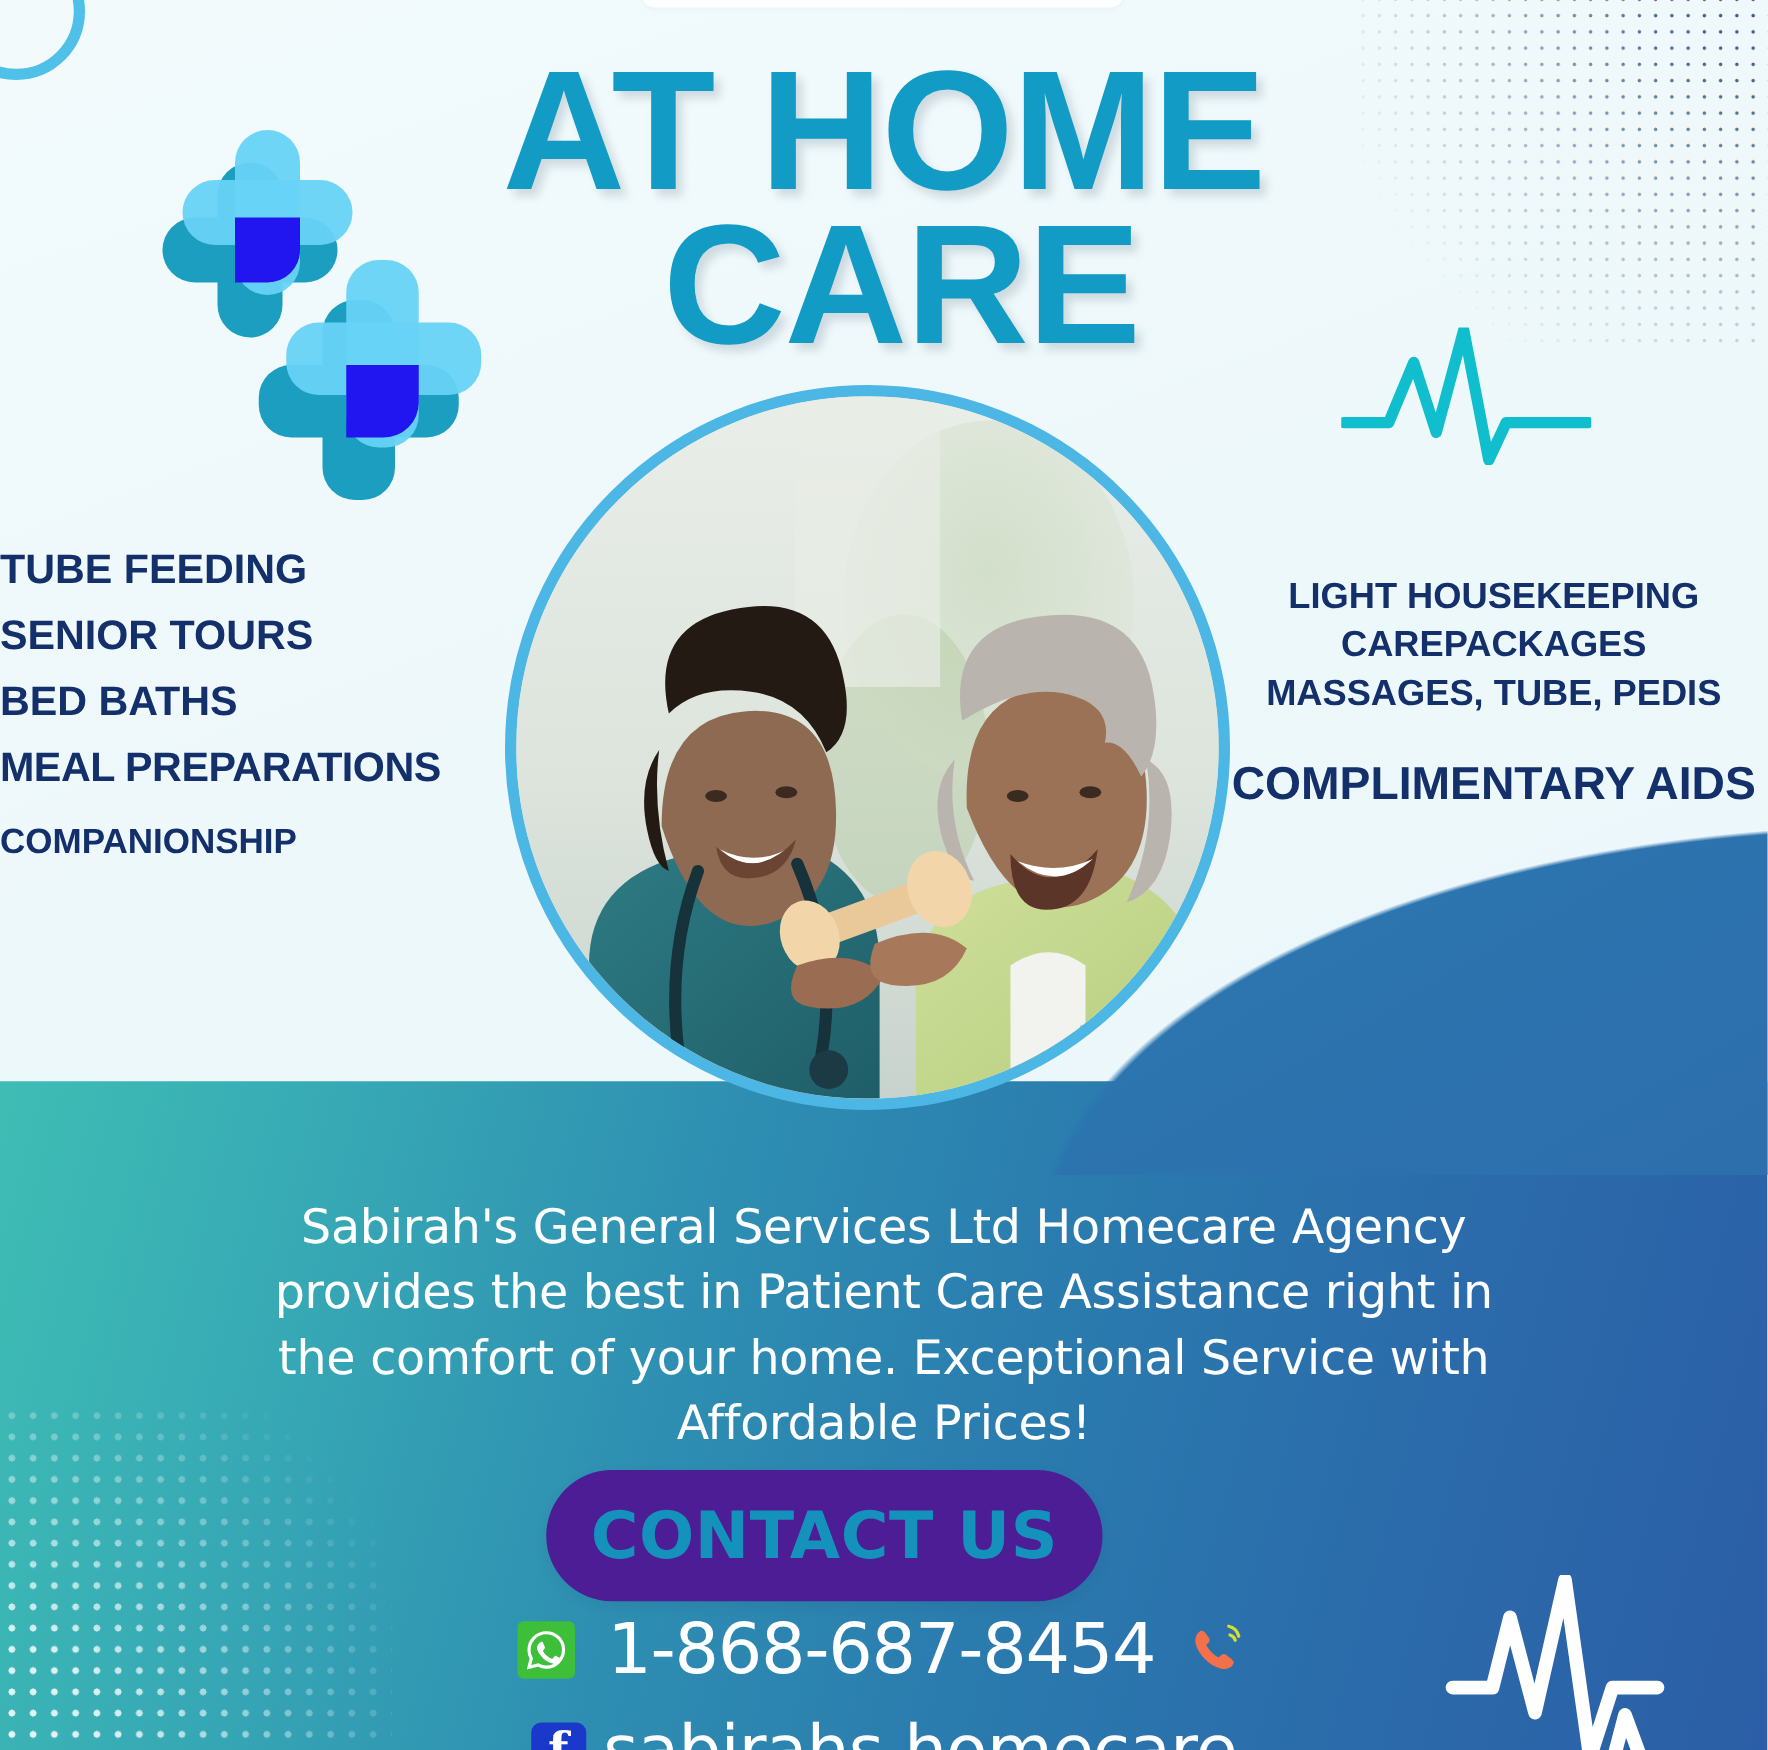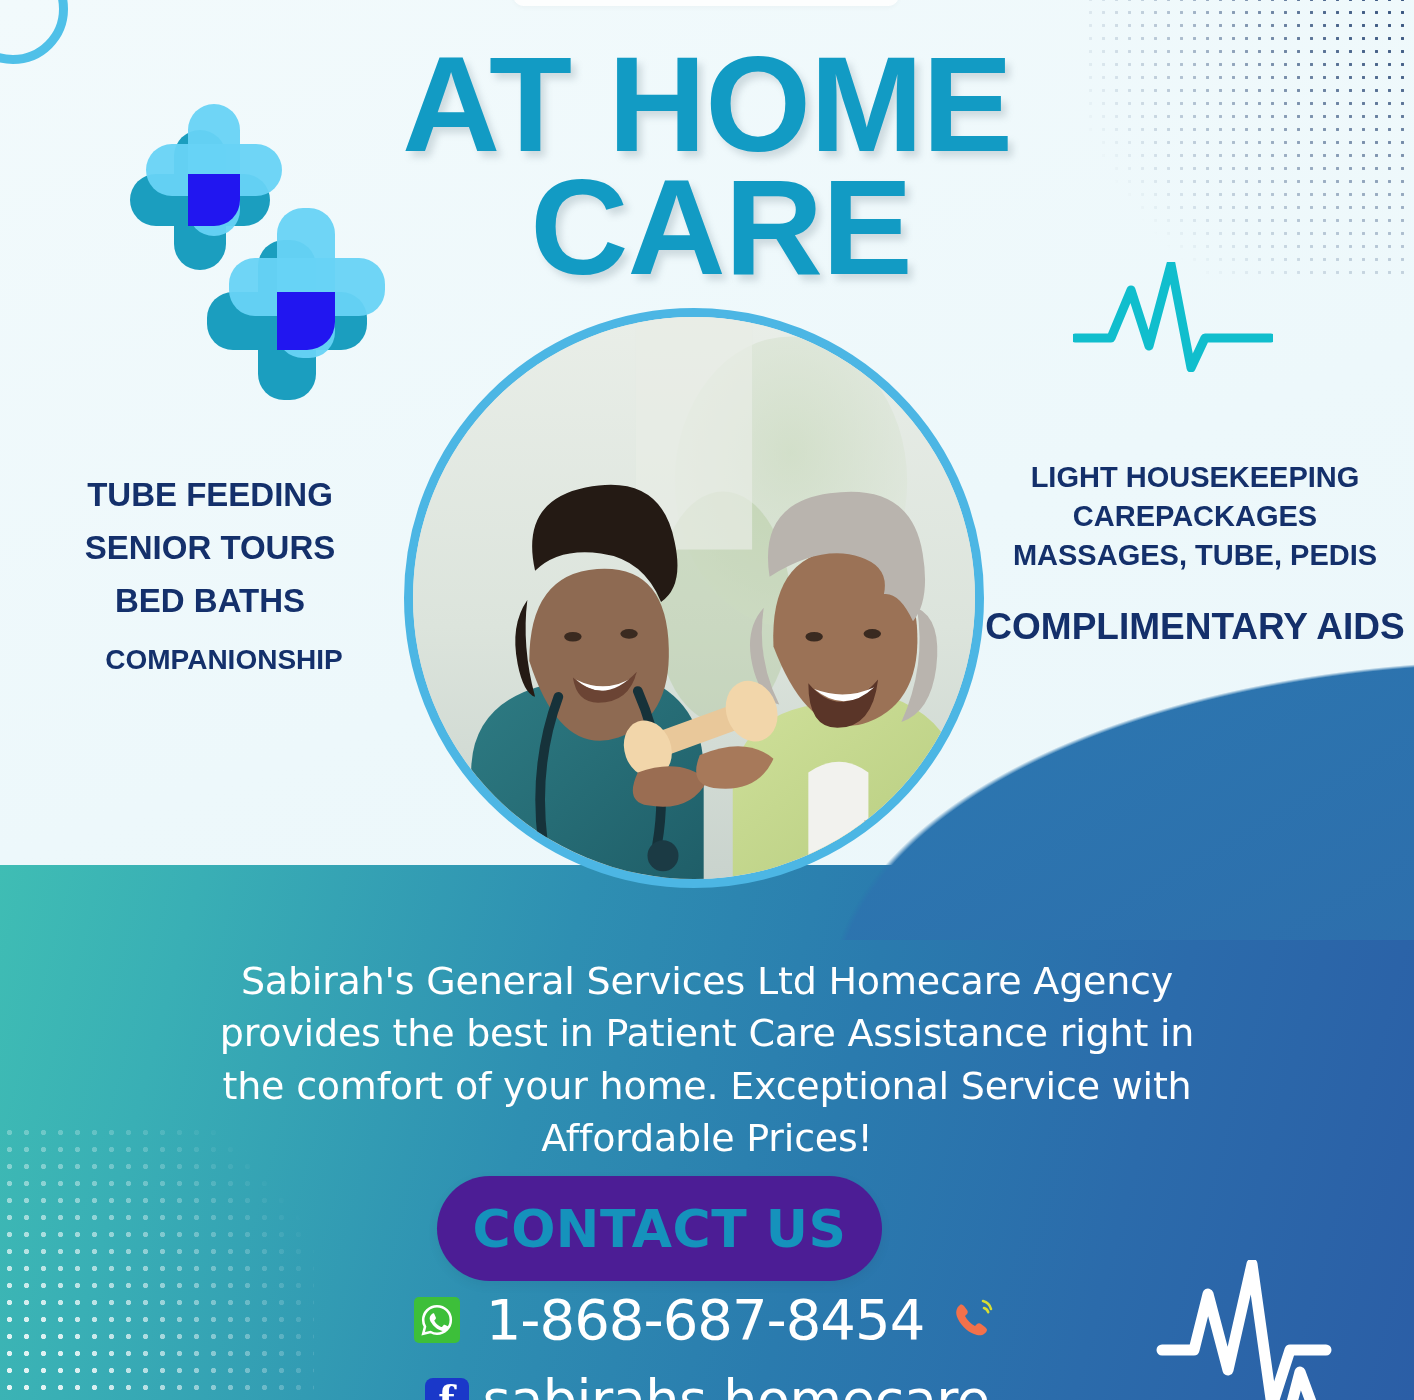--- a/index.html
+++ b/index.html
@@ -104,26 +104,26 @@
   .photo-circle .ph { position:absolute; inset:0; }
 
   
   .svc {
     position:absolute;
     color:#14306B;
     font-weight:bold;
     font-family:"Liberation Sans", sans-serif;
     line-height:1.18;
   }
-  .svc-left { left:0; top:476px; width:420px; text-align:center; }
+  .svc-left { left:0; top:436px; width:420px; }
   .svc-right { left:975px; top:460px; width:440px; text-align:center; }
   .svc .row { white-space:nowrap; }
   .svc-left .row { font-size:33px; margin-bottom:14px; }
   .svc-left .row.r4 { font-size:33px; letter-spacing:-.4px; }
-  .svc-left .row.r5 { font-size:28px; margin-top:22px;padding-left:28px; }
+  .svc-left .row.r5 { font-size:28px; margin-top:22px; }
   .svc-right .row { font-size:29px; margin-bottom:5px; }
   .svc-right .row.wrap { white-space:normal; }
   .svc-right .row.r4 { font-size:37px; margin-top:32px; }
 
   
   .para {
     position:absolute; left:207px; top:955px; width:1000px;
     color:#FFFFFF; font-size:38px; line-height:1.38; text-align:center;
     font-family:"DejaVu Sans", sans-serif;
     font-weight:400;
@@ -271,20 +271,21 @@
 
       <path d="M470 520 q-10 60 -60 60" stroke="#8A8F92" stroke-width="8" fill="none"></path>
       <circle cx="560" cy="560" r="44" fill="none" stroke="#7A8084" stroke-width="7"></circle>
     </svg>
   </div>
 
   <div class="svc svc-left">
     <div class="row r1">TUBE FEEDING</div>
     <div class="row r2">SENIOR TOURS</div>
     <div class="row r3">BED BATHS</div>
+    <div class="row r4">MEAL PREPARATIONS</div>
     <div class="row r5">COMPANIONSHIP</div>
   </div>
 
   <div class="svc svc-right">
     <div class="row r1">LIGHT HOUSEKEEPING</div>
     <div class="row r2">CAREPACKAGES</div>
     <div class="row r3 wrap">MASSAGES, TUBE, PEDIS</div>
     <div class="row r4 wrap">COMPLIMENTARY AIDS</div>
   </div>
 

